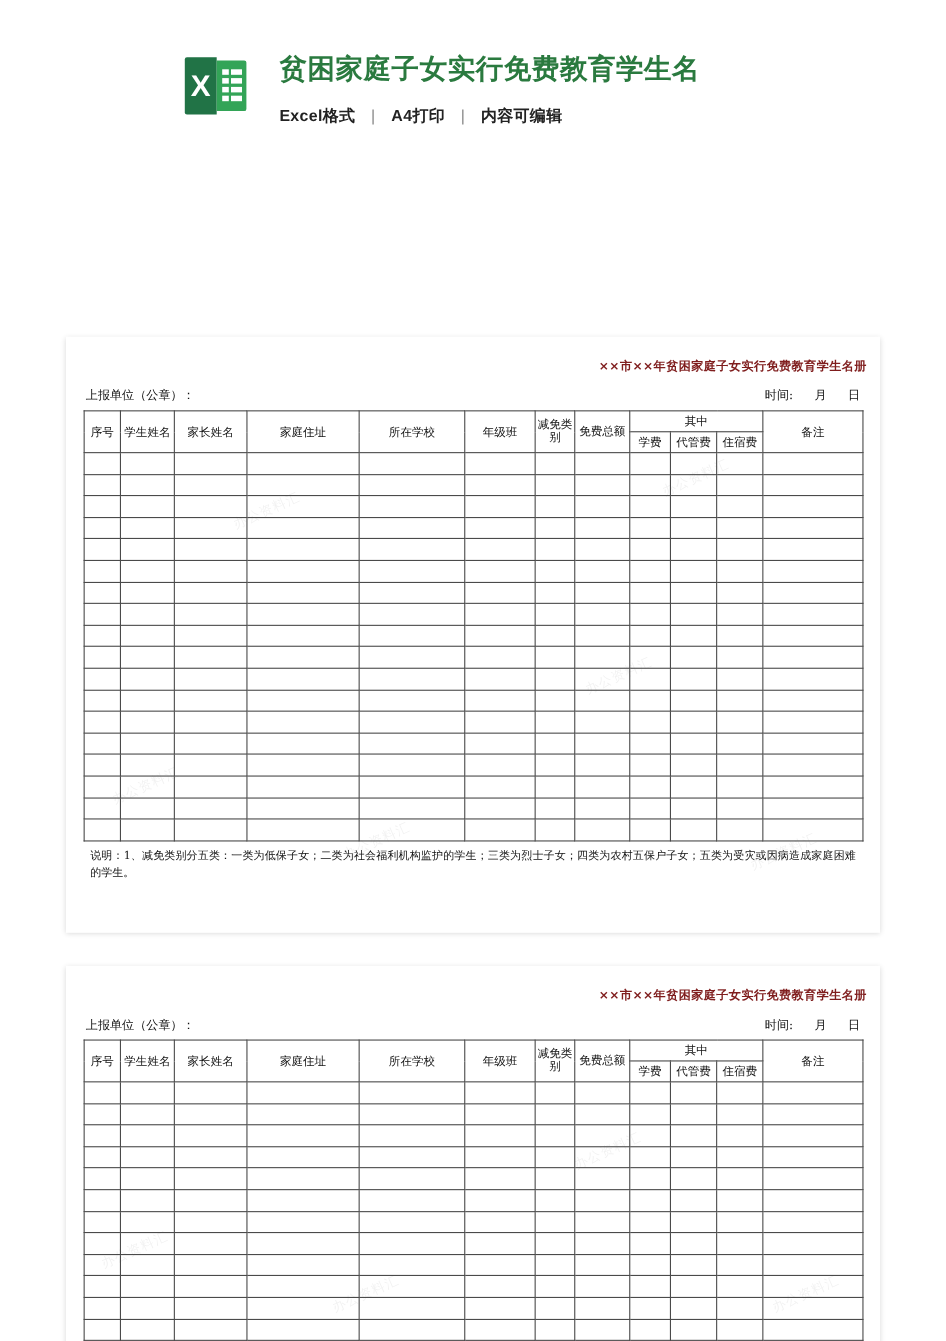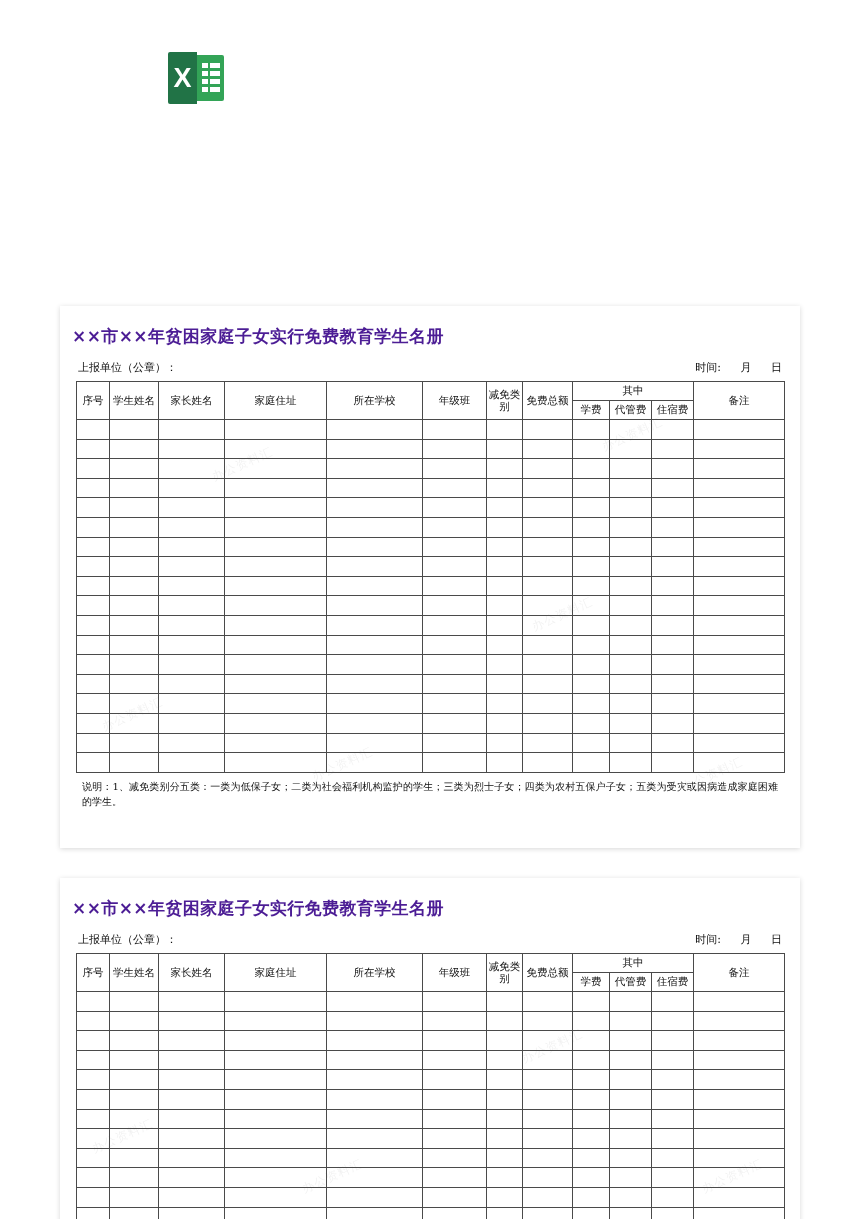--- a/index.html
+++ b/index.html
@@ -106,25 +106,25 @@
   #sheet-1 { top: 166px; height: 542px; }
   #sheet-2 { top: 738px; height: 430px; }
 
   .sheet-inner {
     padding: 12px 12px 0 12px;
     position: relative;
     z-index: 2;
   }
 
   .sheet-title {
-    text-align: left;
+    text-align: right;
     font-family: "DejaVu Sans", "Liberation Sans", sans-serif;
-    font-size: 17px;
+    font-size: 11px;
     font-weight: bold;
-    color: #4c1d95;
+    color: #7f1d1d;
     letter-spacing: 0.4px;
     padding: 7px 0 2px 0;
   }
 
   .sheet-subline {
     display: flex;
     justify-content: space-between;
     align-items: baseline;
     font-family: "DejaVu Serif", "Liberation Serif", serif;
     font-size: 11px;
@@ -192,20 +192,30 @@
     <div class="x-glyph">X</div>
     <div class="grid">
       <i style="left:0;top:0;width:6px;height:5px;"></i>
       <i style="left:8px;top:0;width:10px;height:5px;"></i>
       <i style="left:0;top:8px;width:6px;height:5px;"></i>
       <i style="left:8px;top:8px;width:10px;height:5px;"></i>
       <i style="left:0;top:16px;width:6px;height:5px;"></i>
       <i style="left:8px;top:16px;width:10px;height:5px;"></i>
       <i style="left:0;top:24px;width:6px;height:5px;"></i>
       <i style="left:8px;top:24px;width:10px;height:5px;"></i>
+    </div>
+  </div>
+  <div class="header-text">
+    <div class="doc-title">贫困家庭子女实行免费教育学生名</div>
+    <div class="doc-meta">
+      <span>Excel格式</span>
+      <span class="sep">|</span>
+      <span>A4打印</span>
+      <span class="sep">|</span>
+      <span>内容可编辑</span>
     </div>
   </div>
 </div>
 
 <div class="page-area">
 
   <div class="sheet" id="sheet-1">
     <div class="wm" style="left:40px;  top:400px;">办公资料汇</div>
     <div class="wm" style="left:250px; top:450px;">办公资料汇</div>
     <div class="wm" style="left:470px; top:300px;">办公资料汇</div>

